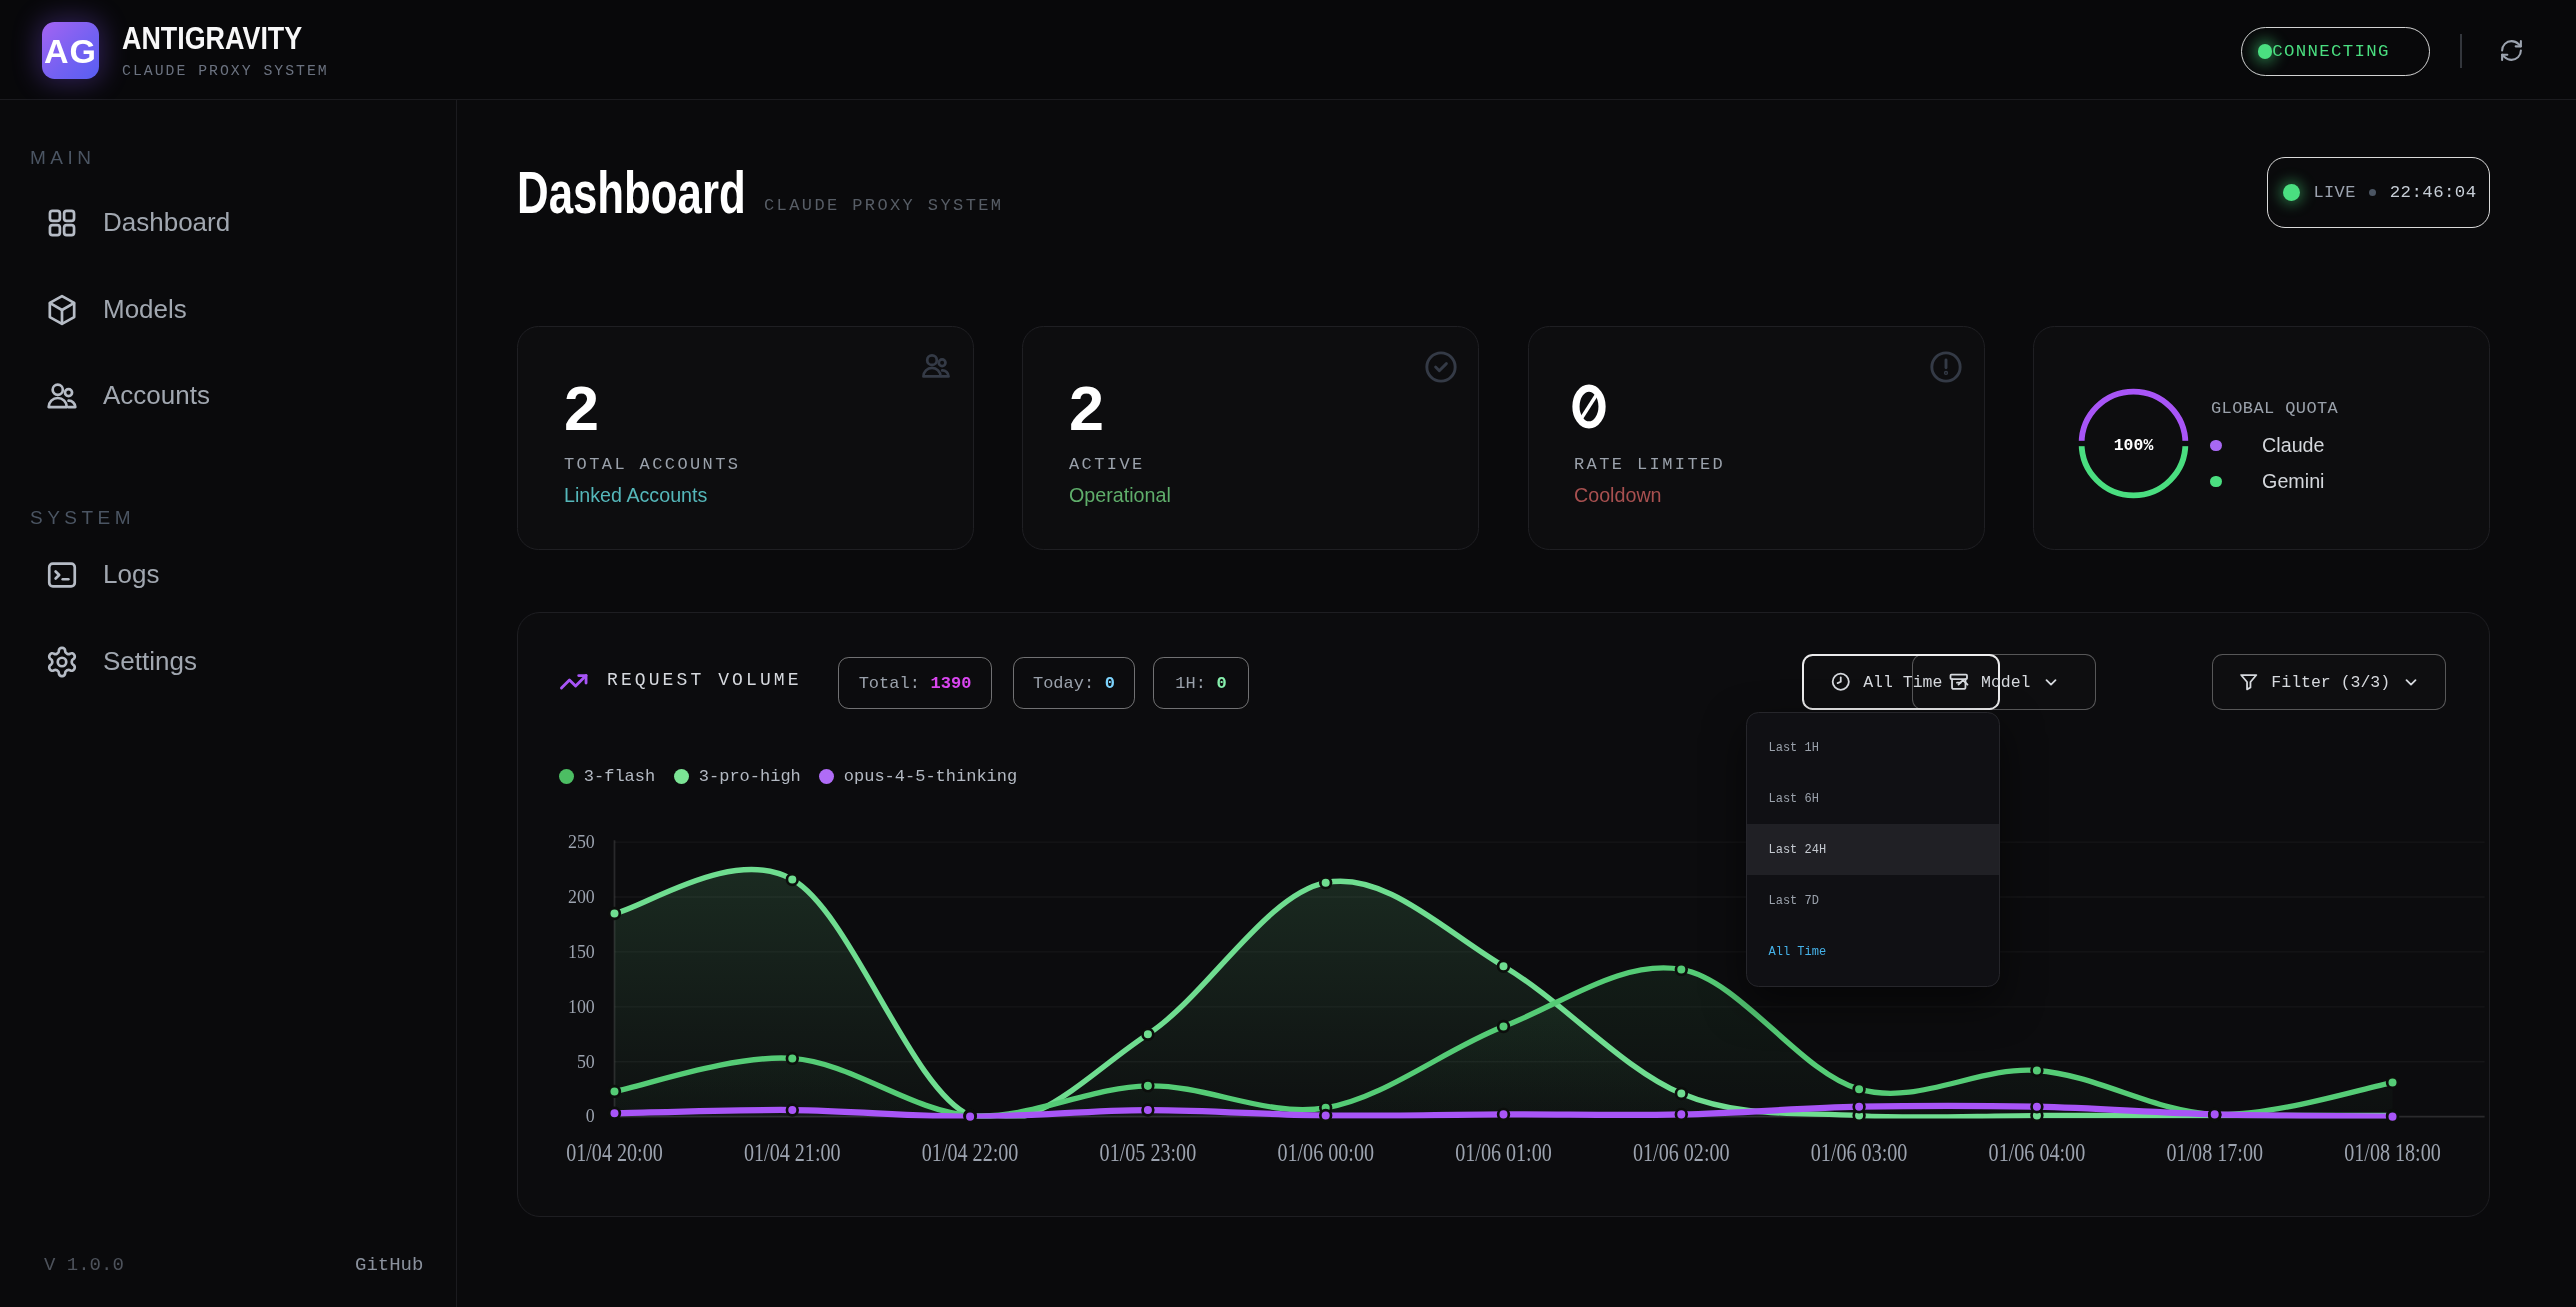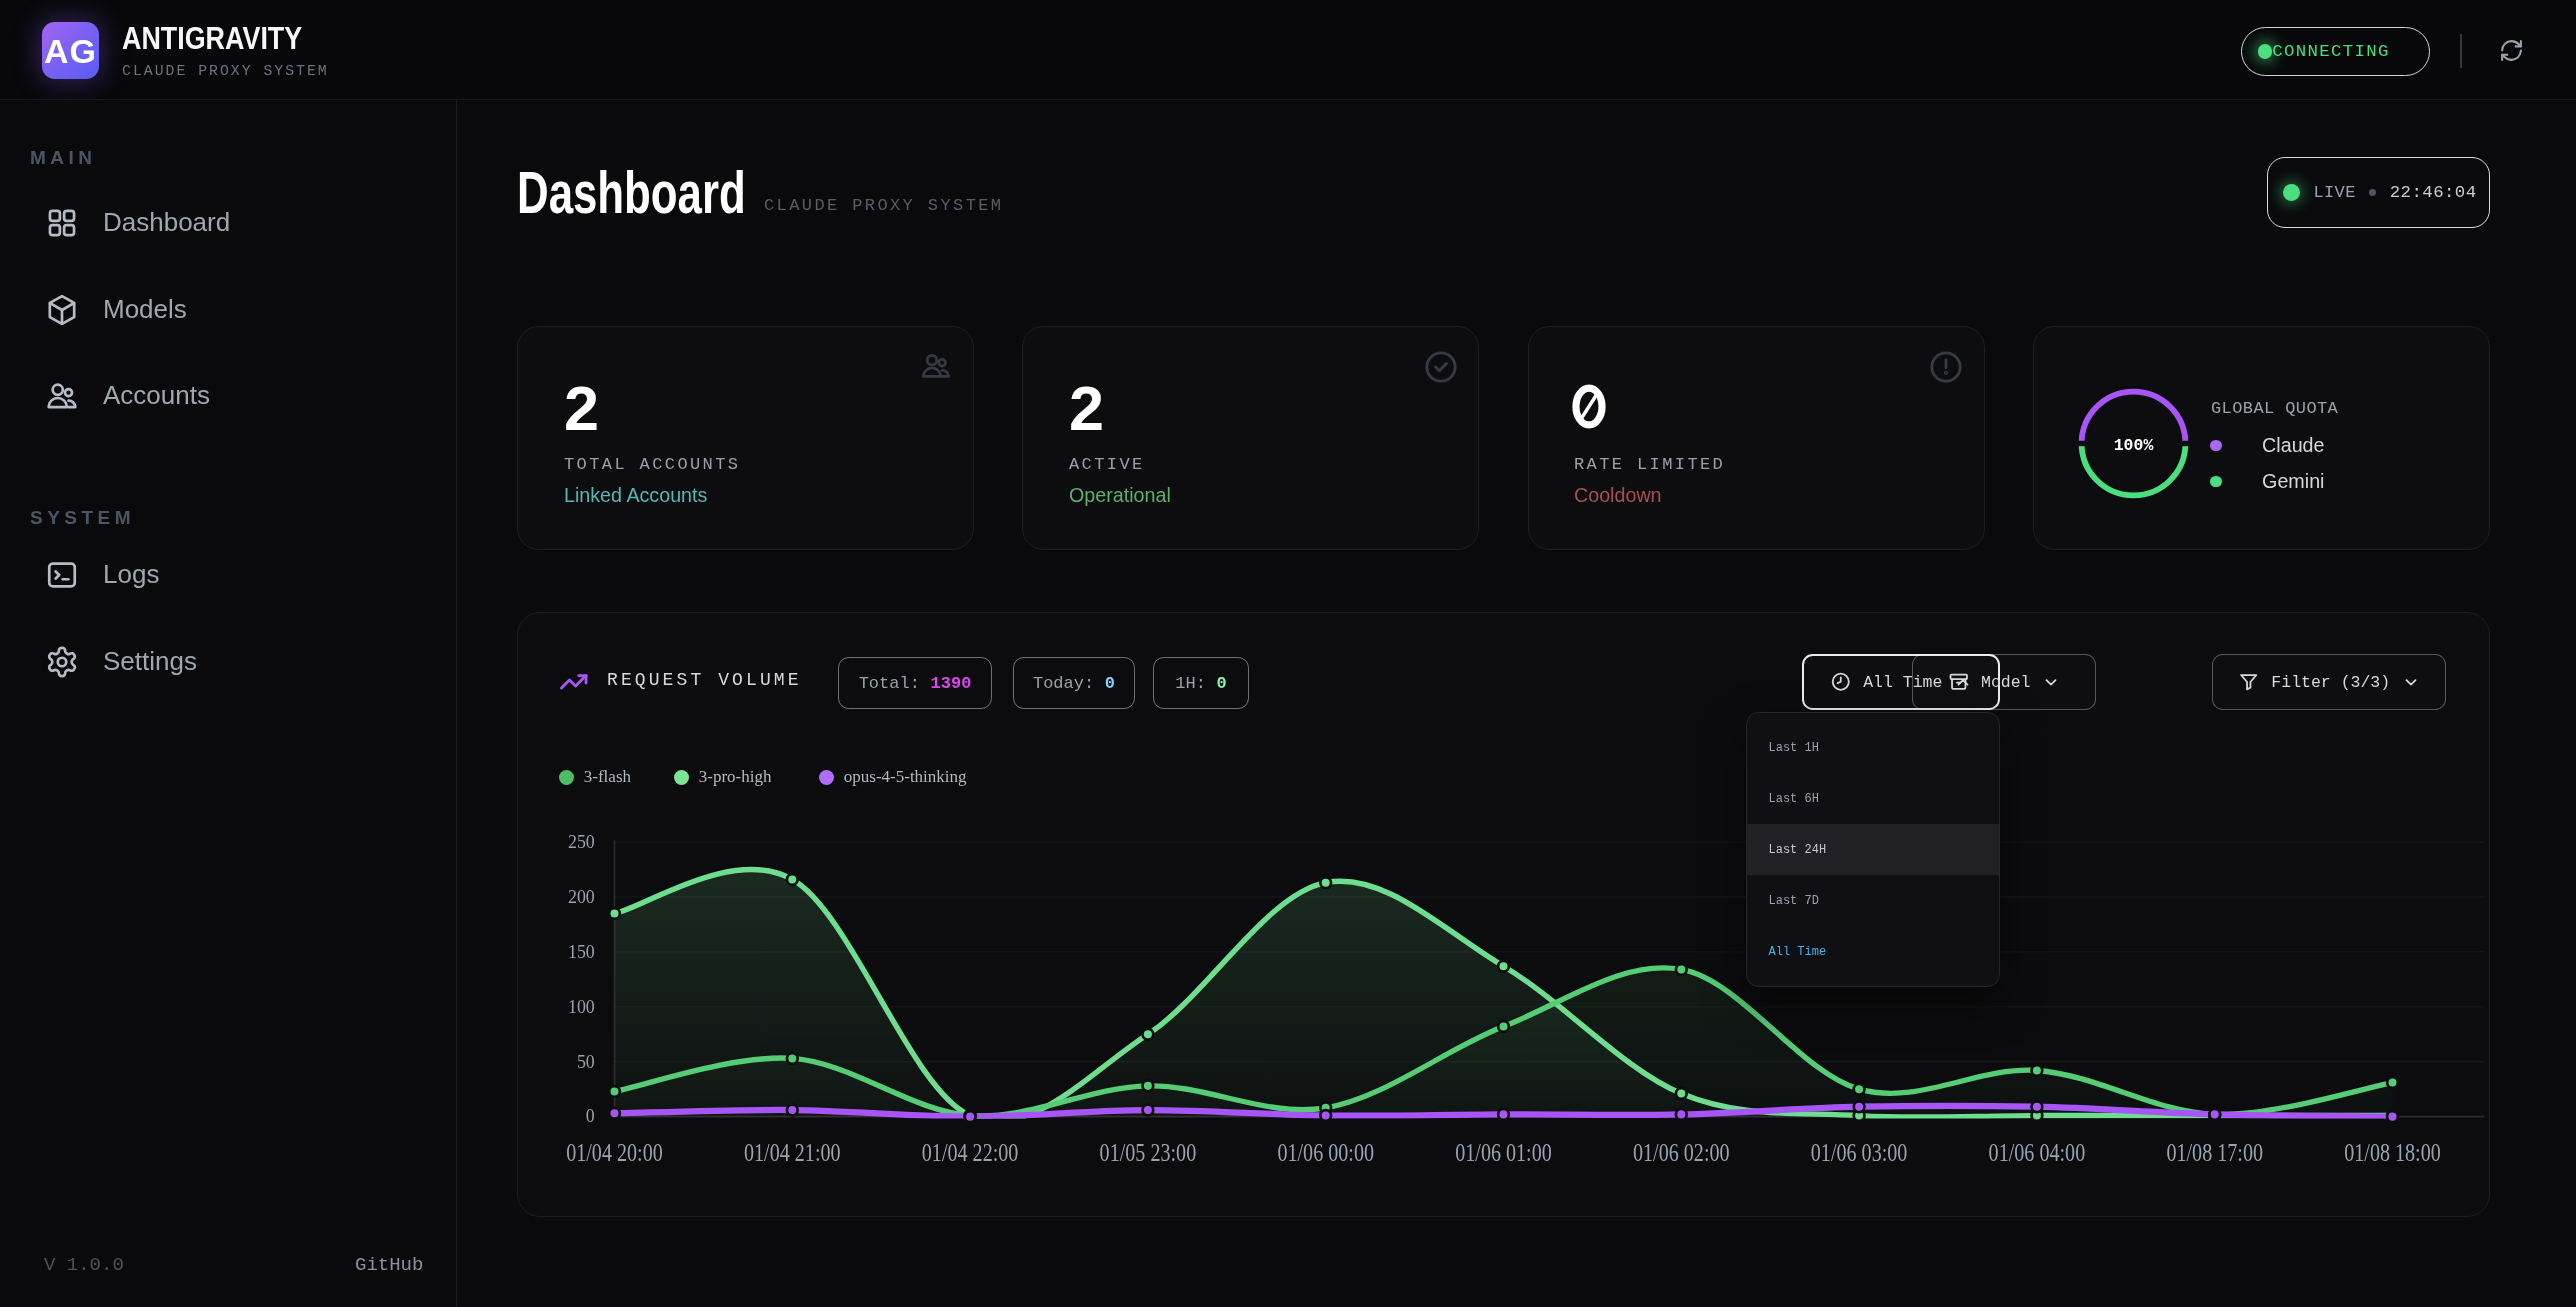--- a/index.html
+++ b/index.html
@@ -13,21 +13,21 @@
 .brand { position:absolute; left:122px; top:21.5px; font-size:32px; font-weight:bold; color:#f7f7f8; letter-spacing:0; line-height:32px; transform:scaleX(0.84); transform-origin:0 0; }
 .brandsub { position:absolute; left:122px; top:64px; font-family:"Liberation Mono",monospace; font-size:14.8px; color:#6b7280; letter-spacing:2px; line-height:14.8px; }
 .connect { position:absolute; left:2241px; top:27px; width:189px; height:49px; border:1.8px solid rgba(255,255,255,.82); border-radius:25px;
   display:flex; align-items:center; padding-left:16px; gap:0; }
 .gdot { flex:0 0 auto; width:14.3px; height:14.3px; border-radius:50%; background:#4ade80; box-shadow:0 0 14.3px 4.5px rgba(74,222,128,.45); }
 .ctext { font-family:"Liberation Mono",monospace; font-size:17.4px; color:#4ade80; letter-spacing:1.3px; }
 .hdiv { position:absolute; left:2460px; top:34px; width:1.8px; height:34px; background:#33363c; }
 .refresh { position:absolute; left:2499px; top:38px; }
 
 .side { position:absolute; left:0; top:100px; width:457px; height:1208px; background:#0a0a0c; border-right:1.8px solid #1b1b1f; }
-.slabel { position:absolute; left:30px; font-size:19px; font-weight:bold; color:#4b5563; letter-spacing:4.5px; }
+.slabel { position:absolute; left:30px; font-size:19px; font-weight:normal; color:#4b5563; letter-spacing:4.5px; }
 .sicon { position:absolute; left:45px; }
 .sitem { position:absolute; left:103px; font-size:26px; color:#a1a7b0; }
 .sfoot { position:absolute; font-family:"Liberation Mono",monospace; font-size:19px; }
 
 .h1 { position:absolute; left:517px; top:163px; font-size:60px; font-weight:bold; color:#fff; line-height:60px; transform:scaleX(0.73); transform-origin:0 0; }
 .h1sub { position:absolute; left:764px; top:196px; font-family:"Liberation Mono",monospace; font-size:17px; color:#575d66; letter-spacing:2.4px; }
 .live { position:absolute; left:2267px; top:157px; width:223px; height:71px; border:1.8px solid rgba(255,255,255,.85); border-radius:18px;
   display:flex; align-items:center; padding-left:15px; gap:13.4px; }
 .live .d1 { flex:0 0 auto; width:17px; height:17px; border-radius:50%; background:#4ade80; box-shadow:0 0 12.5px 3.6px rgba(74,222,128,.4); }
 .live .t1 { font-family:"Liberation Mono",monospace; font-size:17px; color:#9ca3af; letter-spacing:0.4px; }
@@ -47,21 +47,21 @@
 
 .panel { position:absolute; left:517px; top:612px; width:1973px; height:605px; background:#0c0c0e; border:1.8px solid #1e1e22; border-radius:23px; }
 .ptitleicon { position:absolute; left:559px; top:667px; }
 .ptitle { position:absolute; left:607px; top:670px; font-family:"Liberation Mono",monospace; font-size:18px; color:#d6d9de; letter-spacing:3.1px; }
 .badge { position:absolute; top:657px; height:52px; border:1.8px solid rgba(255,255,255,.42); border-radius:10.7px;
   display:flex; align-items:center; justify-content:center; gap:10.7px; font-family:"Liberation Mono",monospace; font-size:17px; color:#9aa1ab; }
 .badge b { color:#d946ef; }
 .btn { position:absolute; top:654px; height:56px; border:1.8px solid rgba(255,255,255,.30); border-radius:10.7px; background:rgba(255,255,255,.01);
   display:flex; align-items:center; justify-content:center; gap:11.6px; font-family:"Liberation Mono",monospace; font-size:16.5px; color:#d6d9de; }
 .btn.active { border:2.7px solid rgba(255,255,255,.92); }
-.leg { position:absolute; top:767px; display:flex; align-items:center; gap:9.8px; font-family:Liberation Serif, serif; font-size:17px; color:#b3b9c2; }
+.leg { position:absolute; top:767px; display:flex; align-items:center; gap:9.8px; font-family:Liberation Mono, monospace; font-size:17px; color:#b3b9c2; }
 .leg .dot { flex:0 0 auto; width:15px; height:15px; border-radius:50%; }
 .plot { position:absolute; left:517px; top:612px; }
 .ax { font-family:"Liberation Serif",serif; fill:#9ca3af; }
 
 .menu { position:absolute; left:1746px; top:712px; width:254px; height:275px; background:#101014; border:1.8px solid #26262b; border-radius:12.5px;
   box-shadow:0 16px 40px rgba(0,0,0,.55); padding-top:9px; }
 .mi { height:51px; display:flex; align-items:center; padding-left:21.5px; font-family:"Liberation Mono",monospace; font-size:12px; color:#9aa1ab; }
 .mi.sel { background:#202025; color:#c4c9d0; }
 .mi.blue { color:#45b1e8; }
 </style></head>

